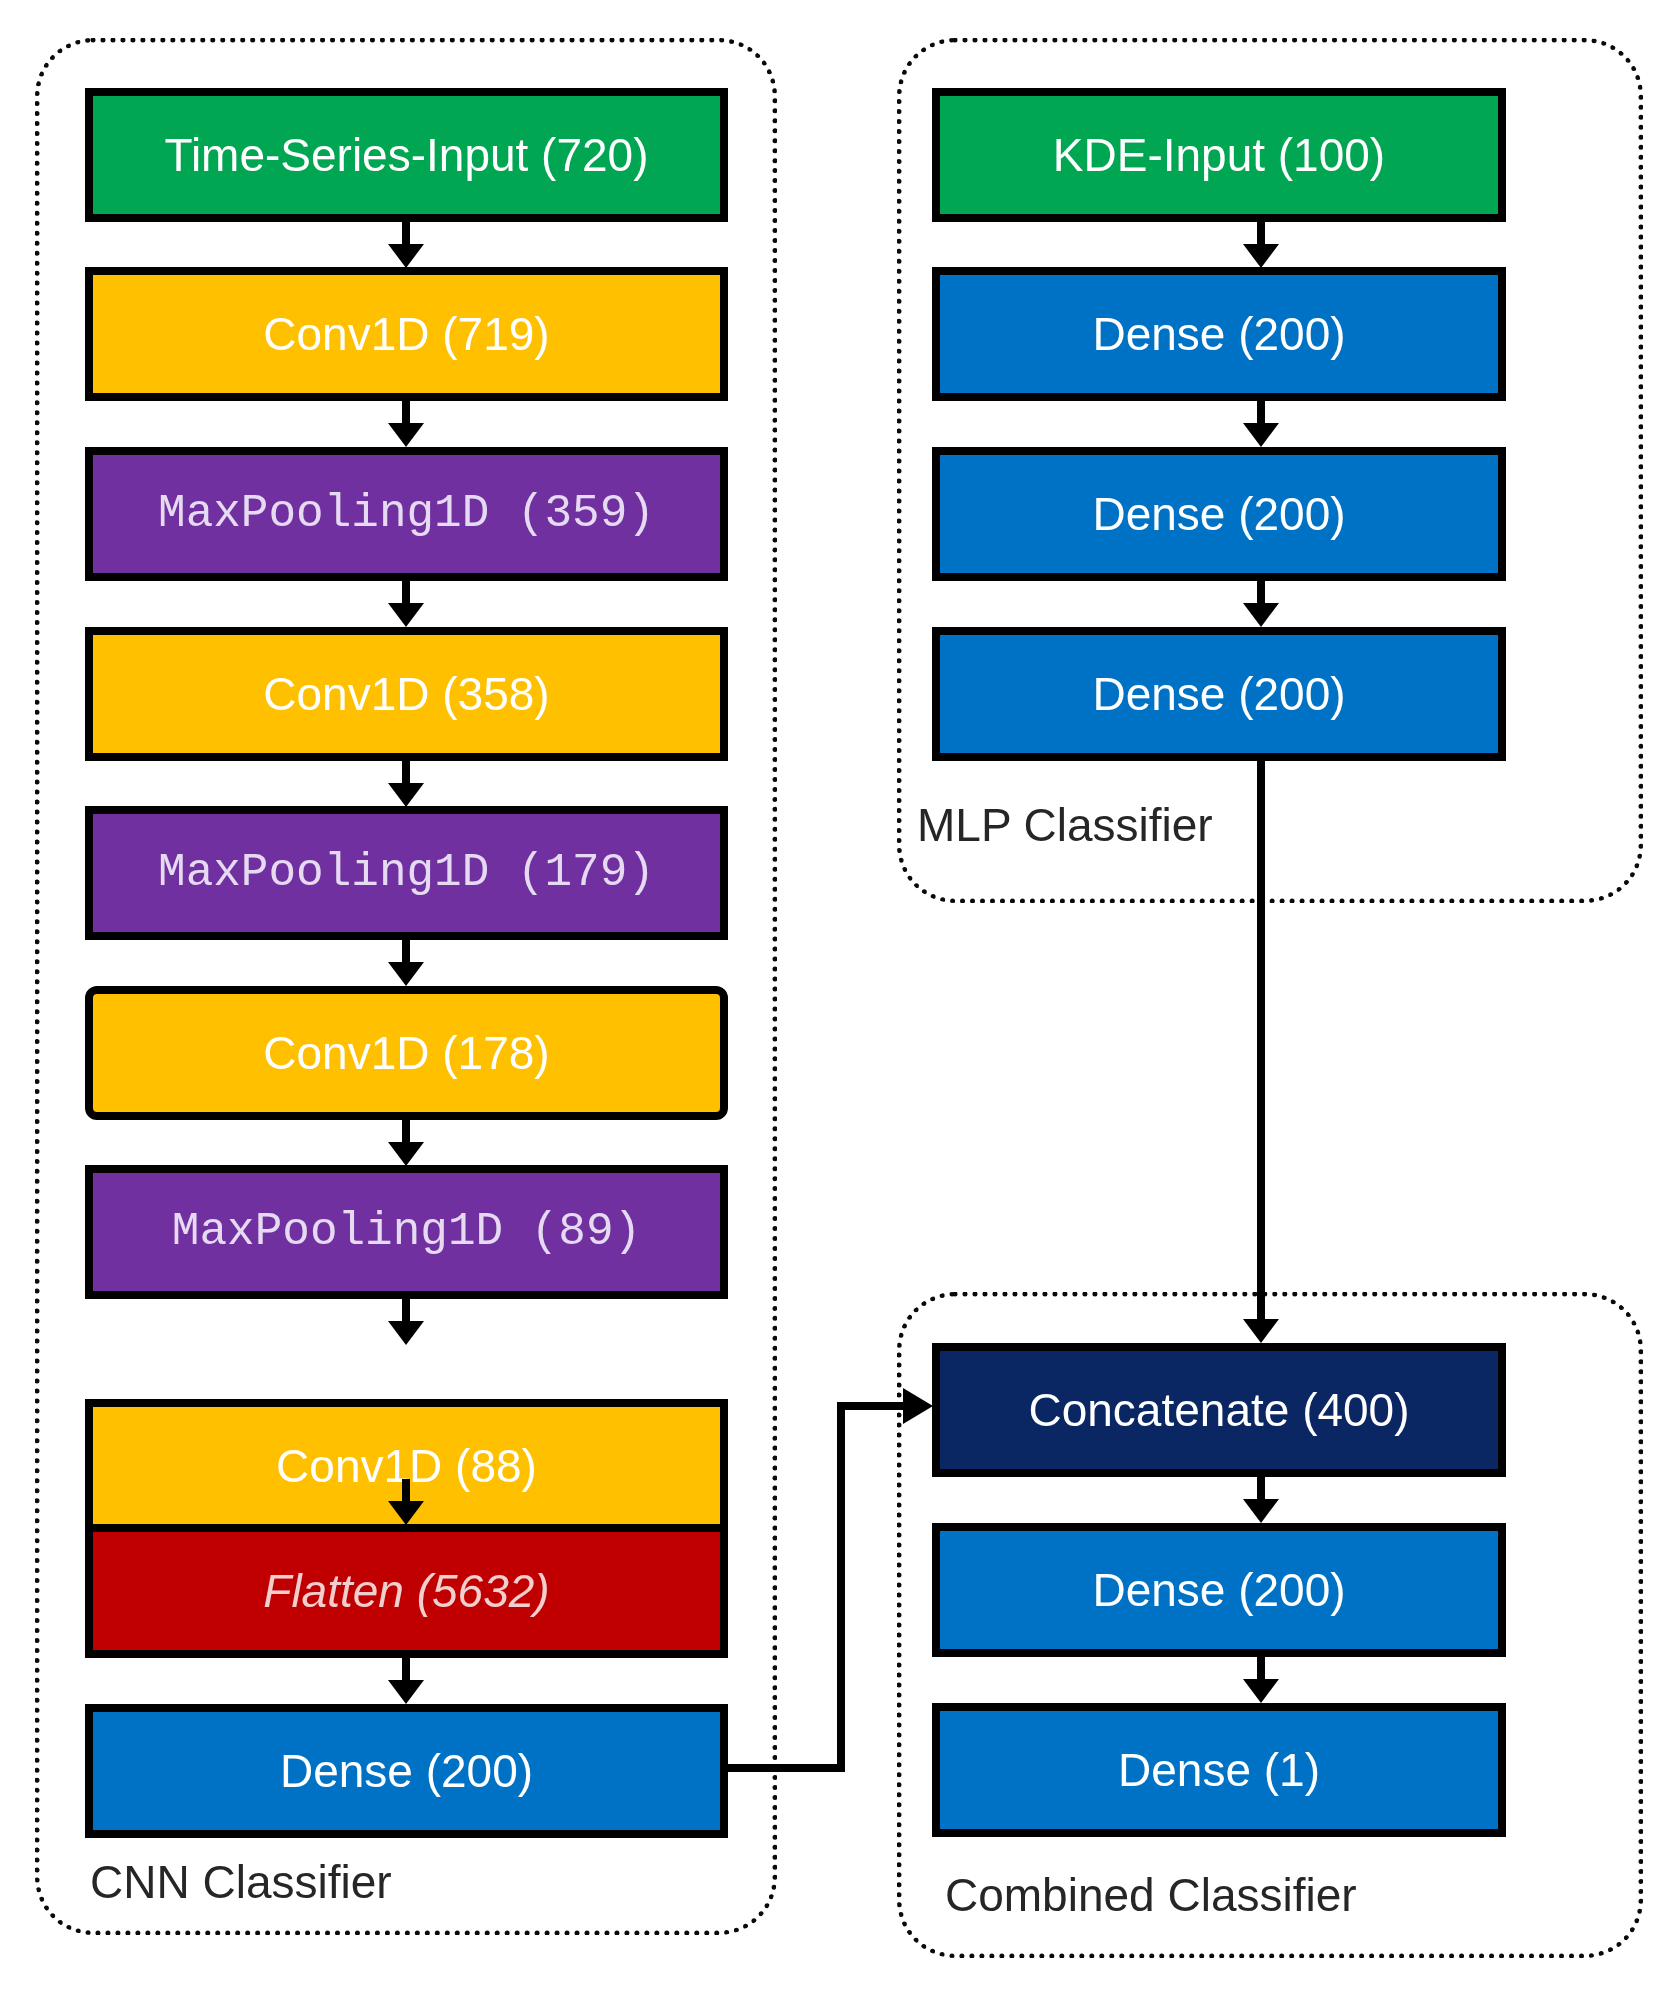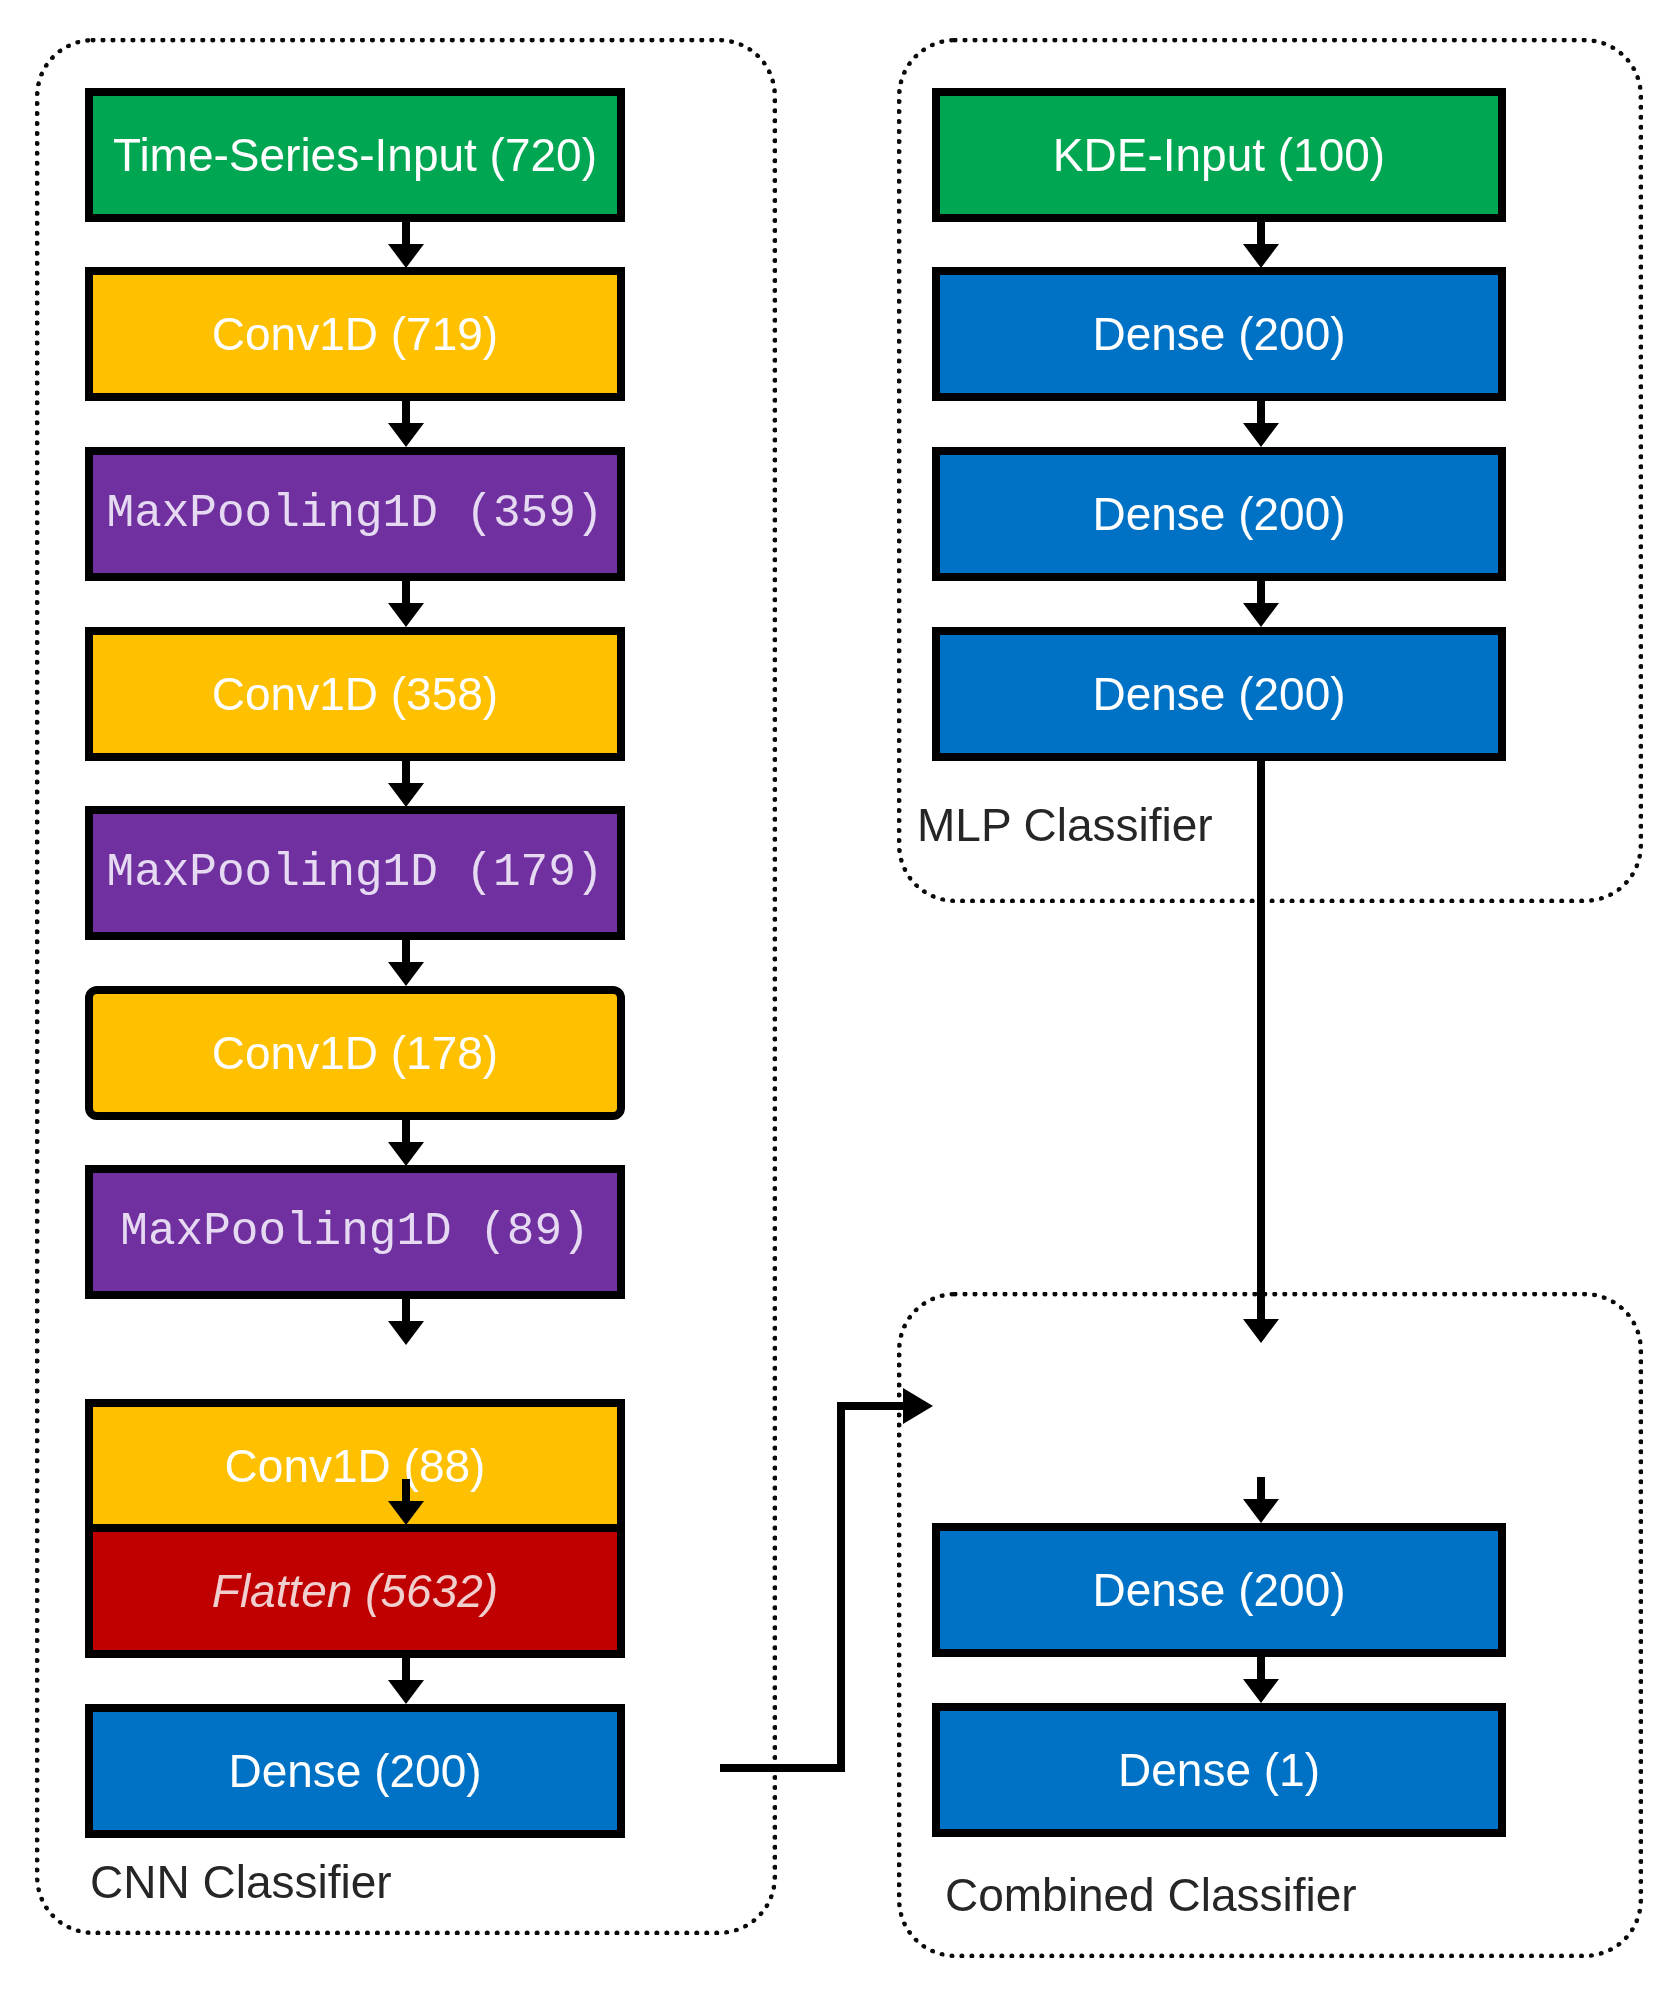--- a/index.html
+++ b/index.html
@@ -25,21 +25,21 @@
   }
   .box{
     position:absolute;
     height:134px;
     border:8px solid #000000;
     display:flex;align-items:center;justify-content:center;
     font-size:46px;
     color:#ffffff;
     white-space:nowrap;
   }
-  .box.left{left:85px;width:540px;}
+  .box.left{left:85px;width:643px;}
   .box.right{left:932px;width:574px;}
   .box.input{background:var(--c-input,#00a651);}
   .box.conv{background:var(--c-conv,#ffc000);}
   .box.pool{background:var(--c-pool,#7030a0);color:var(--t-pool,#e6daf2);font-family:Liberation Mono, monospace;}
   .box.flatten{background:var(--c-flatten,#c00000);color:var(--t-flatten,#f2cfcf);}
   .box.dense{background:var(--c-dense,#0072c6);}
   .box.concat{background:var(--c-concat,#0a2663);}
   
   .arr{position:absolute;width:36px;height:46px;}
   .arr .stem{position:absolute;left:14px;top:0;width:8px;height:24px;background:#000;}
@@ -77,20 +77,21 @@
   <div class="box left pool" style="top:1165px;">MaxPooling1D (89)</div>
   <div class="box left conv" style="top:1399px;">Conv1D (88)</div>
   <div class="box left flatten" style="top:1524px;font-style:italic;">Flatten (5632)</div>
   <div class="box left dense" style="top:1704px;">Dense (200)</div>
 
   <div class="box right input" style="top:88px;">KDE-Input (100)</div>
   <div class="box right dense" style="top:267px;">Dense (200)</div>
   <div class="box right dense" style="top:447px;">Dense (200)</div>
   <div class="box right dense" style="top:627px;">Dense (200)</div>
 
+  <div class="box right concat" style="top:1343px;">Concatenate (400)</div>
   <div class="box right dense" style="top:1523px;">Dense (200)</div>
   <div class="box right dense" style="top:1703px;">Dense (1)</div>
 
   <div class="arr" style="left:388px;top:222px;">
       <div class="stem"></div>
       <div class="head"></div>
     </div>
   <div class="arr" style="left:388px;top:401px;">
       <div class="stem"></div>
       <div class="head"></div>

